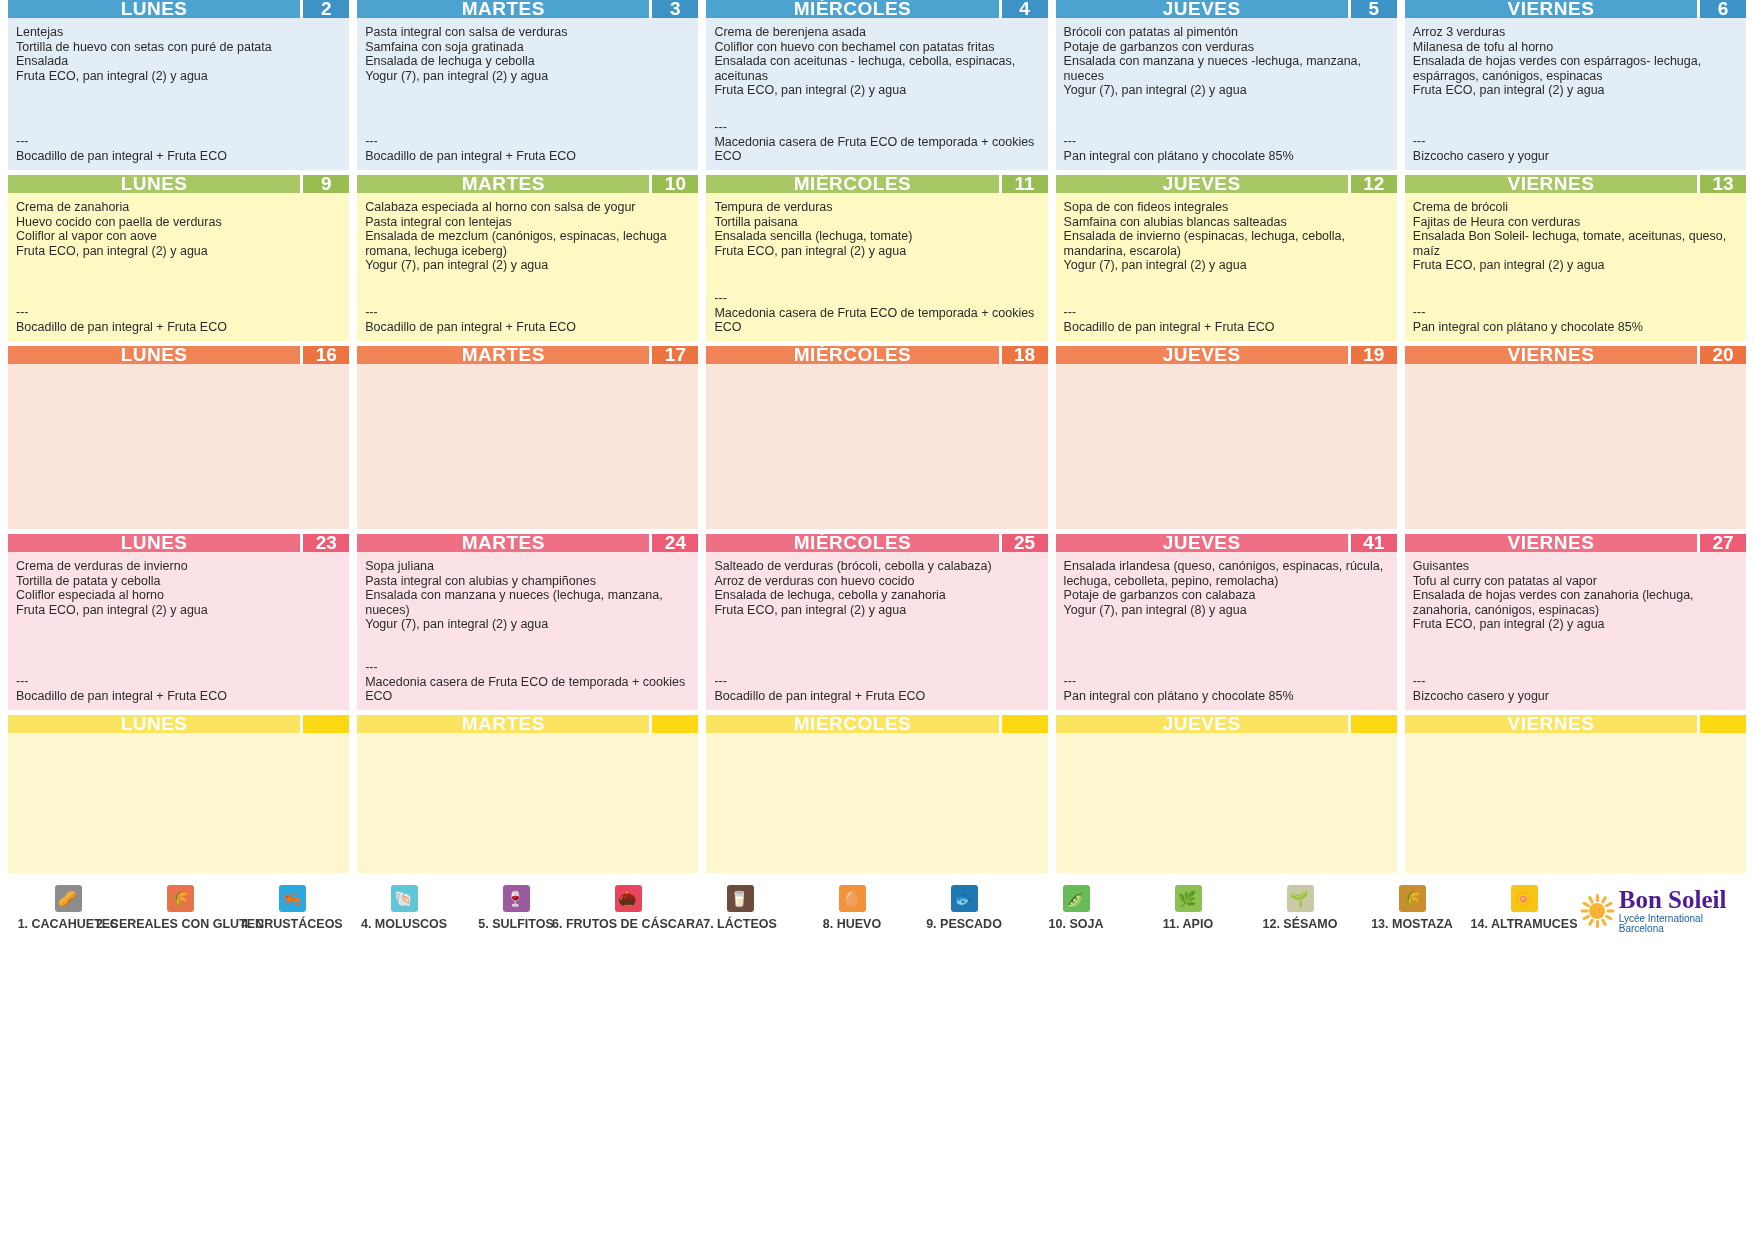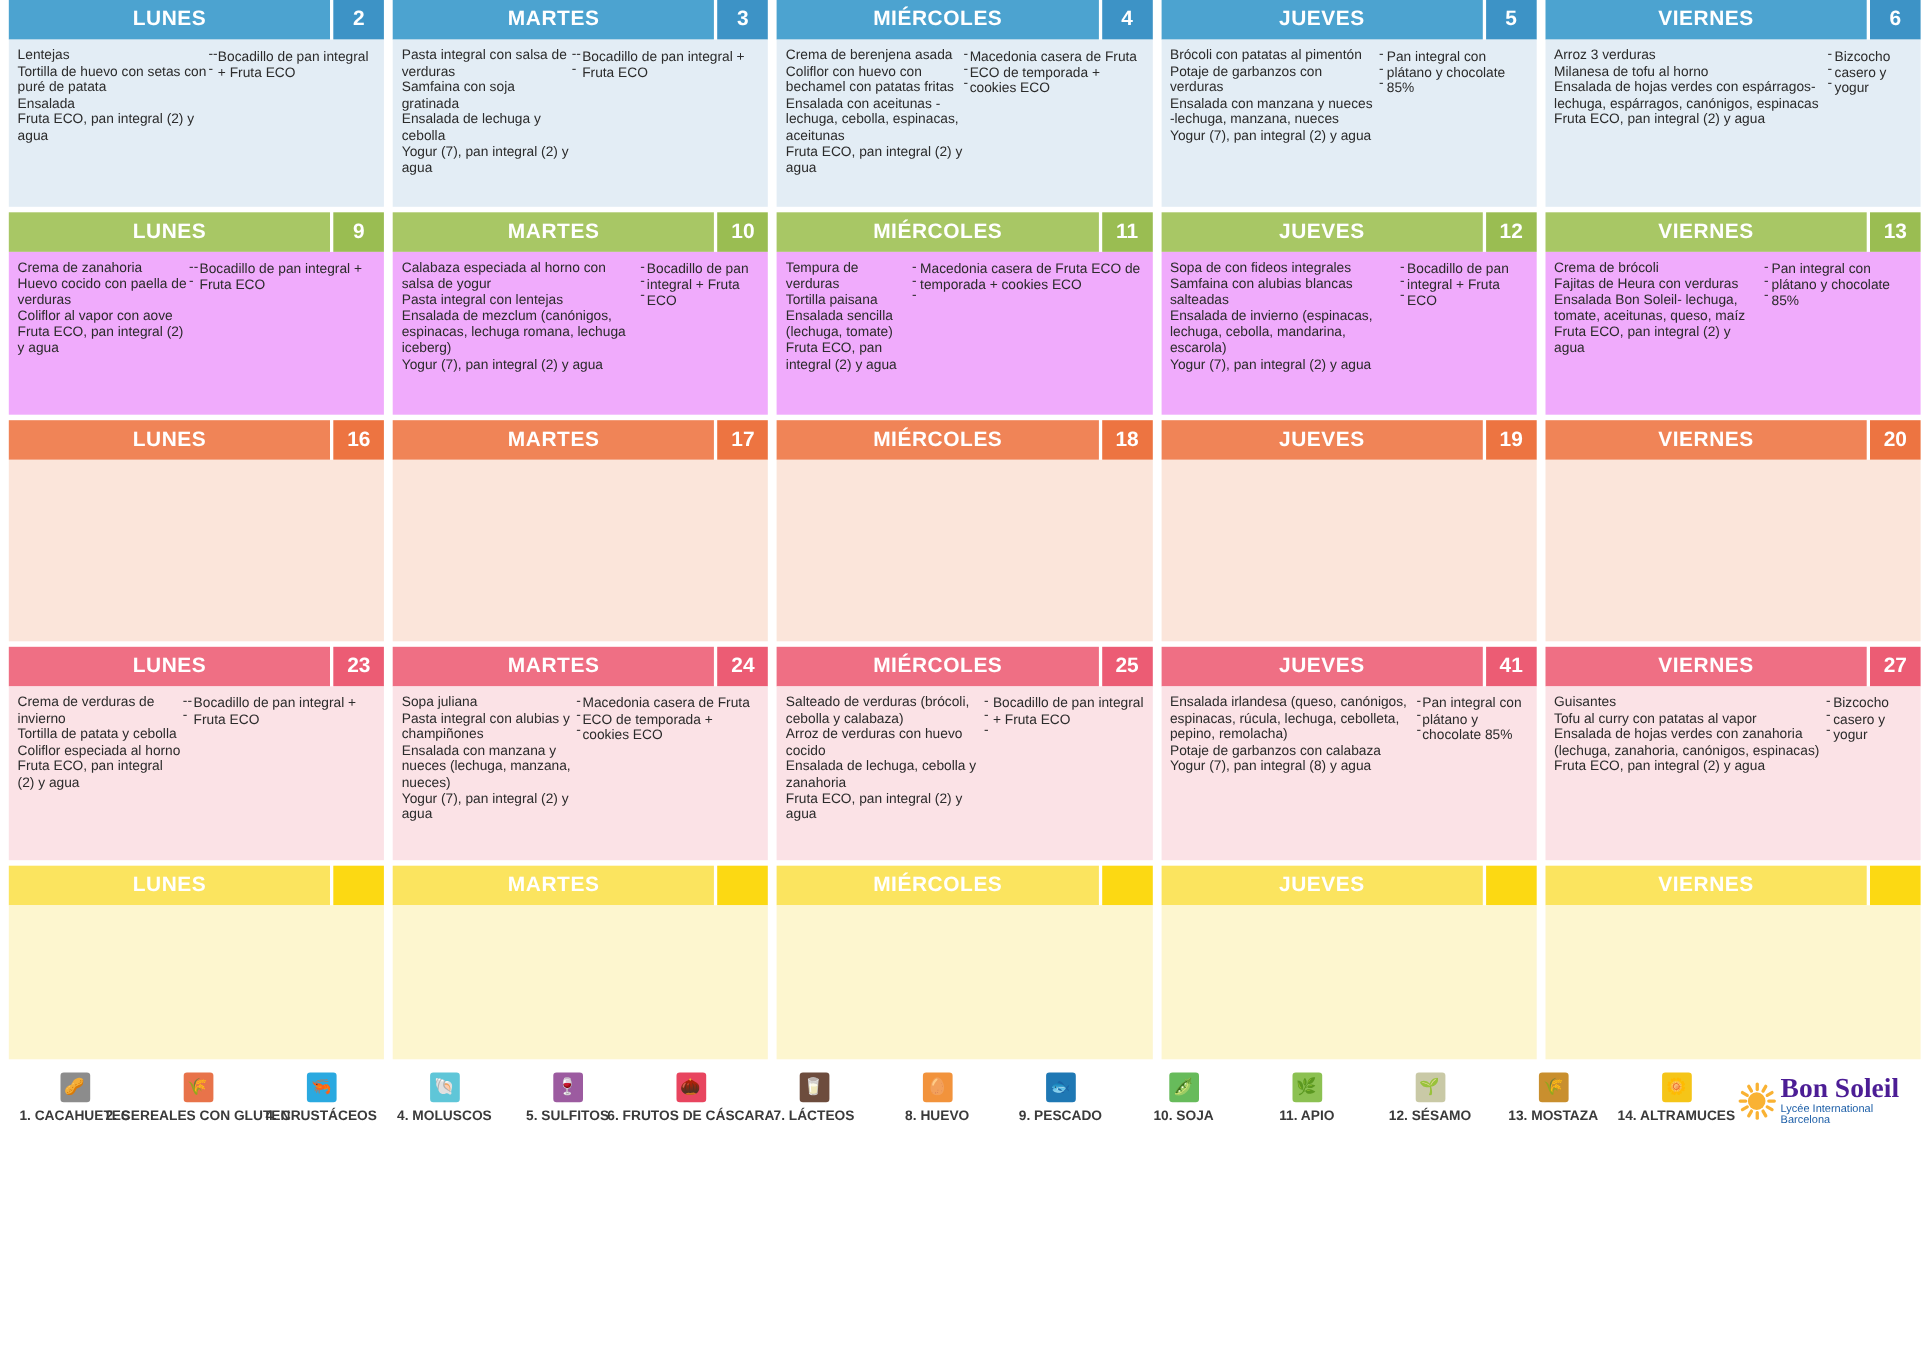--- a/index.html
+++ b/index.html
@@ -56,21 +56,21 @@
   }
   .day {
     flex: 1 1 0;
     min-width: 0;
     display: flex;
     flex-direction: column;
   }
   .day-head {
     display: flex;
     align-items: stretch;
-    height: 36px;
+    height: 18px;
     gap: 3px;
   }
   .day-name {
     flex: 1 1 auto;
     color: #ffffff;
     font-size: 19px;
     font-weight: bold;
     letter-spacing: 0.5px;
     display: flex;
     align-items: center;
@@ -87,35 +87,36 @@
     align-items: center;
     justify-content: center;
   }
   .day-body {
     flex: 1 1 auto;
     padding: 7px 8px 6px 8px;
     font-size: 12.5px;
     line-height: 14.6px;
     color: #2b2b2b;
     display: flex;
+    flex-direction: column;
     position: relative;
   }
   .lunch-lines { white-space: pre-line; }
   .spacer { flex: 1 1 auto; min-height: 8px; }
   .dashes { color: #2b2b2b; line-height: 13px; }
   .snack { margin-top: 1px; }
 
   
   .w1 .day-name, .w1 .day-num { background: #4ca3d0; }
   .w1 .day-num { background: #3d93c6; }
   .w1 .day-body { background: #e3edf5; }
 
   .w2 .day-name, .w2 .day-num { background: #a8c765; }
   .w2 .day-num { background: #9abd52; }
-  .w2 .day-body { background: #f0abfc; }
+  .w2 .day-body { background: #fef9c3; }
 
   .w3 .day-name { background: #f08457; }
   .w3 .day-num { background: #ed7441; }
   .w3 .day-body { background: #fbe5da; }
 
   .w4 .day-name { background: #ef6f84; }
   .w4 .day-num { background: #ec5c74; }
   .w4 .day-body { background: #fbe2e6; }
 
   .w5 .day-name { background: #fbe45f; }

